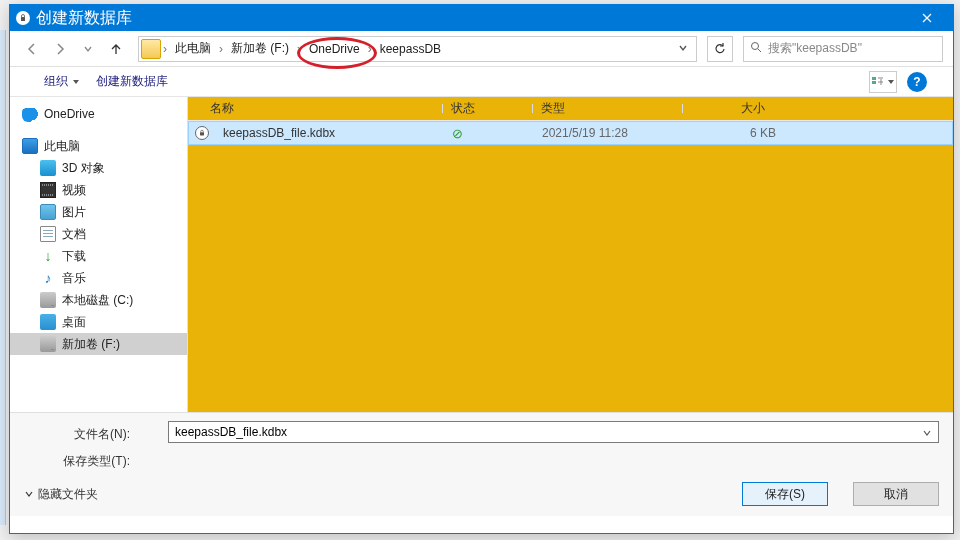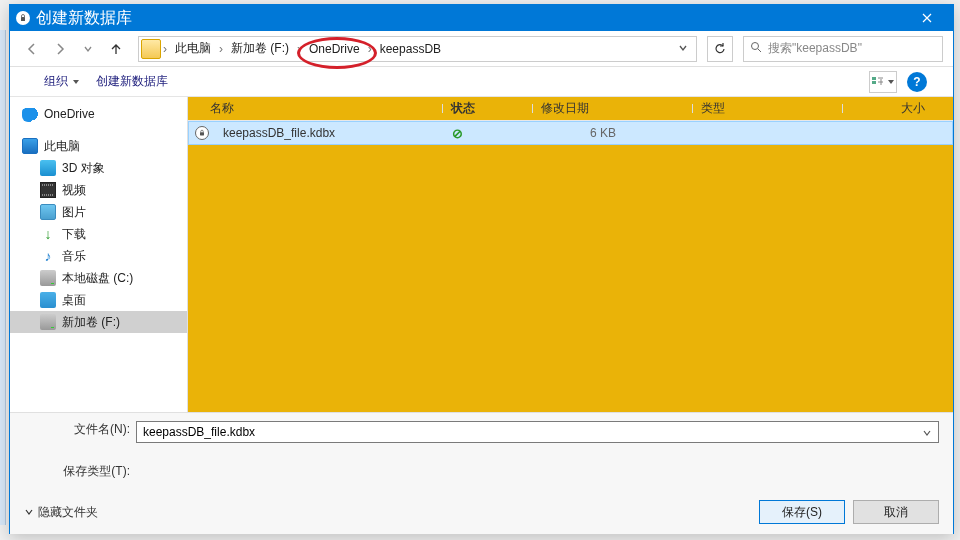--- a/index.html
+++ b/index.html
@@ -47,41 +47,41 @@
 .ico-music { color: #1c7fd0; display: flex; align-items: center; justify-content: center; font-size: 14px; }
 .ico-desk { background: linear-gradient(#4ab0e8,#2a8fd0); border-radius: 2px; }
 .ico-drive { background: linear-gradient(#ccc,#999); border-radius: 2px; position: relative; }
 .ico-drive::after { content: ""; position: absolute; right: 2px; bottom: 2px; width: 3px; height: 1px; background: #3c3; }
 .ico-net { background: linear-gradient(#3a9fe0,#1a6fb0); border-radius: 2px; }
 .filelist { flex: 1; background: #eab308; display: flex; flex-direction: column; }
 .filehdr { height: 24px; display: flex; align-items: center; border-bottom: 1px solid #e8e8e8; color: #333; }
 .filehdr .col { padding: 0 8px; position: relative; }
 .filehdr .col:not(:last-child)::after { content: ""; position: absolute; right: 0; top: 4px; bottom: 4px; width: 1px; background: #ddd; }
 .col-name { width: 255px; padding-left: 22px !important; }
-.col-status { width: 90px; font-weight: bold; }
+.col-status { width: 90px; }
 .col-date { width: 160px; }
 .col-type { width: 150px; }
 .col-size { width: 90px; text-align: right; }
 .filerow { height: 24px; display: flex; align-items: center; cursor: pointer; }
 .filerow.selected { background: #cce8ff; border: 1px solid #99d1ff; }
 .filerow .fico { width: 14px; height: 14px; border-radius: 50%; border: 1px solid #666; margin-left: 6px; margin-right: 6px; display: flex; align-items: center; justify-content: center; background: #fff; }
 .filerow .fico svg { width: 8px; height: 8px; }
 .filerow .cell { padding: 0 8px; color: #333; white-space: nowrap; overflow: hidden; text-overflow: ellipsis; }
 .filerow .status-ok { color: #2a9a2a; font-size: 13px; }
 .filerow .date, .filerow .type { color: #666; }
 .filerow .size { text-align: right; color: #666; }
 .footer { border-top: 1px solid #e0e0e0; padding: 8px 14px 10px; background: #f7f7f7; }
-.frow { display: flex; align-items: flex-start; margin-bottom: 20px; }
+.frow { display: flex; align-items: flex-end; margin-bottom: 10px; gap: 32px; }
 .frow label { width: 112px; text-align: right; padding-right: 6px; color: #333; }
 .frow .field { flex: 1; height: 22px; border: 1px solid #7a7a7a; background: #fff; padding: 0 6px; display: flex; align-items: center; position: relative; }
 .frow .field .dd { position: absolute; right: 3px; top: 3px; width: 16px; height: 16px; display: flex; align-items: center; justify-content: center; color: #555; cursor: pointer; }
 .btnrow { display: flex; align-items: center; margin-top: 12px; }
 .btnrow .hidefolders { display: flex; align-items: center; gap: 4px; color: #333; cursor: pointer; }
 .btnrow .spacer { flex: 1; }
-.btn { min-width: 86px; height: 24px; border: 1px solid #adadad; background: #e1e1e1; display: flex; align-items: center; justify-content: center; cursor: pointer; margin-left: 8px; color: #222; }
+.btn { min-width: 86px; height: 24px; border: 1px solid #adadad; background: #e1e1e1; display: flex; align-items: center; justify-content: center; cursor: pointer; margin-left: 25px; color: #222; }
 .btn.primary { border: 1px solid #0078d7; background: #e5f1fb; }
 .highlight-oval { position: absolute; left: 287px; top: 32px; width: 80px; height: 32px; border: 3px solid #d4202a; border-radius: 50%; pointer-events: none; z-index: 50; }
 .edge-strip { position: absolute; left: 0; top: 30px; width: 6px; height: 495px; background: #d8e8f8; border-right: 1px solid #b0c8e0; }
 </style>
 </head>
 <body>
 
 <div class="edge-strip"></div>
 
 <div class="window">
@@ -191,20 +191,24 @@
         </div>
       <div class="item indent">
           <div class="ico ico-video"></div>
           <span>视频</span>
         </div>
       <div class="item indent">
           <div class="ico ico-pic"></div>
           <span>图片</span>
         </div>
       <div class="item indent">
+          <div class="ico ico-doc"></div>
+          <span>文档</span>
+        </div>
+      <div class="item indent">
           <div class="ico ico-dl">↓</div>
           <span>下载</span>
         </div>
       <div class="item indent">
           <div class="ico ico-music">♪</div>
           <span>音乐</span>
         </div>
       <div class="item indent">
           <div class="ico ico-drive"></div>
           <span>本地磁盘 (C:)</span>
@@ -218,33 +222,33 @@
           <span>新加卷 (F:)</span>
         </div>
       <div class="gap"></div>
       <div class="resize-handle"></div>
     </div>
 
     <div class="filelist">
       <div class="filehdr">
         <div class="col col-name">名称</div>
         <div class="col col-status">状态</div>
-        <div class="col col-date">修改日期</div>
         <div class="col col-type">类型</div>
         <div class="col col-size">大小</div>
       </div>
       <div class="filerow selected">
         <span class="fico">
             <svg viewBox="0 0 10 10">
               <rect x="2.5" y="4" width="5" height="4" fill="#555" rx="0.5"></rect>
               <path d="M3.5 4 V3 a1.5 1.5 0 0 1 3 0 V4" stroke="#555" stroke-width="0.9" fill="none"></path>
             </svg>
           </span>
         <div class="cell" style="width:229px">keepassDB_file.kdbx</div>
         <div class="cell col-status"><span class="status-ok">⊘</span></div>
+        <div class="cell col-date date">2021/5/19 11:28</div>
         <div class="cell col-size size">6 KB</div>
       </div>
     </div>
   </div>
 
   <div class="footer">
     <div class="frow">
       <label>文件名(N):</label>
       <div class="field">
         <span>keepassDB_file.kdbx</span>

